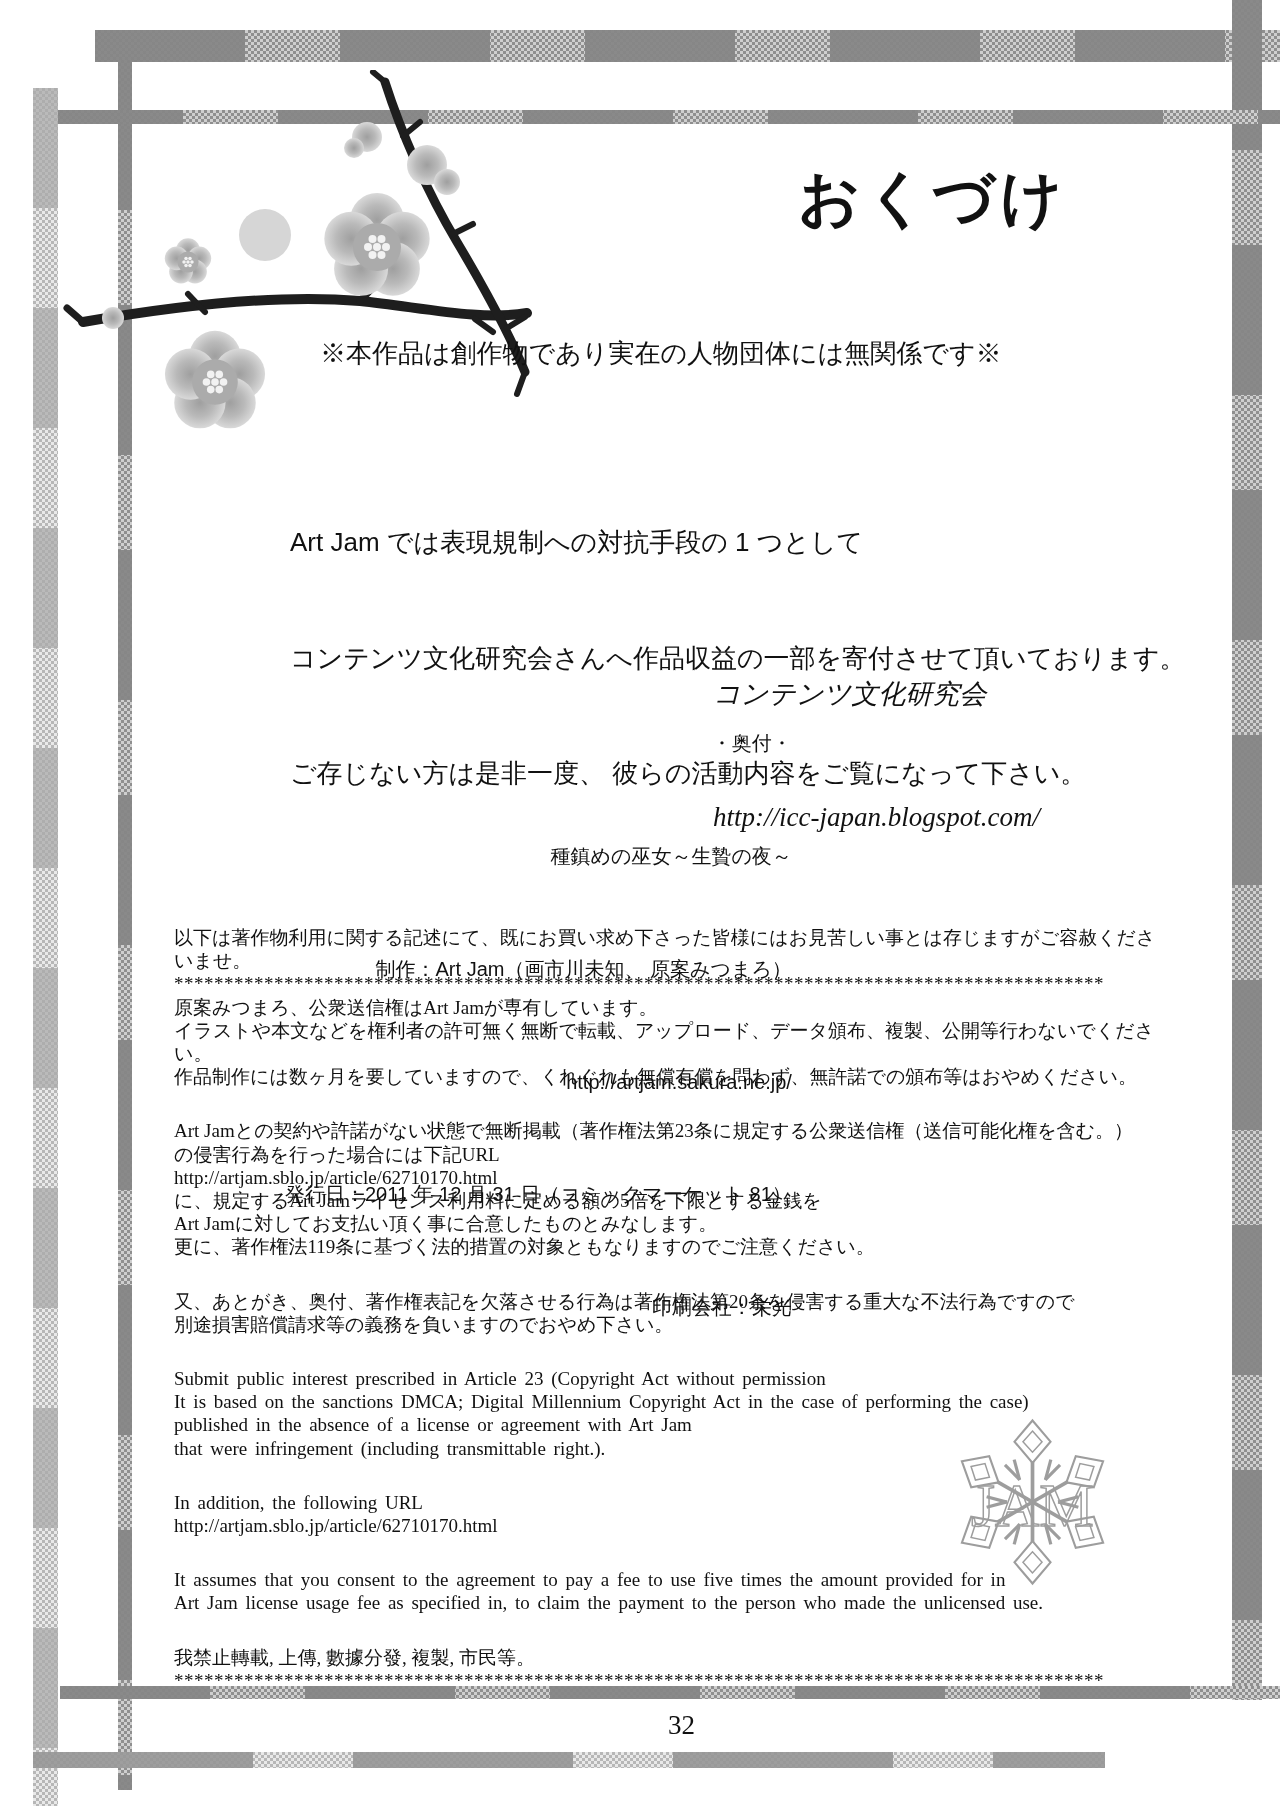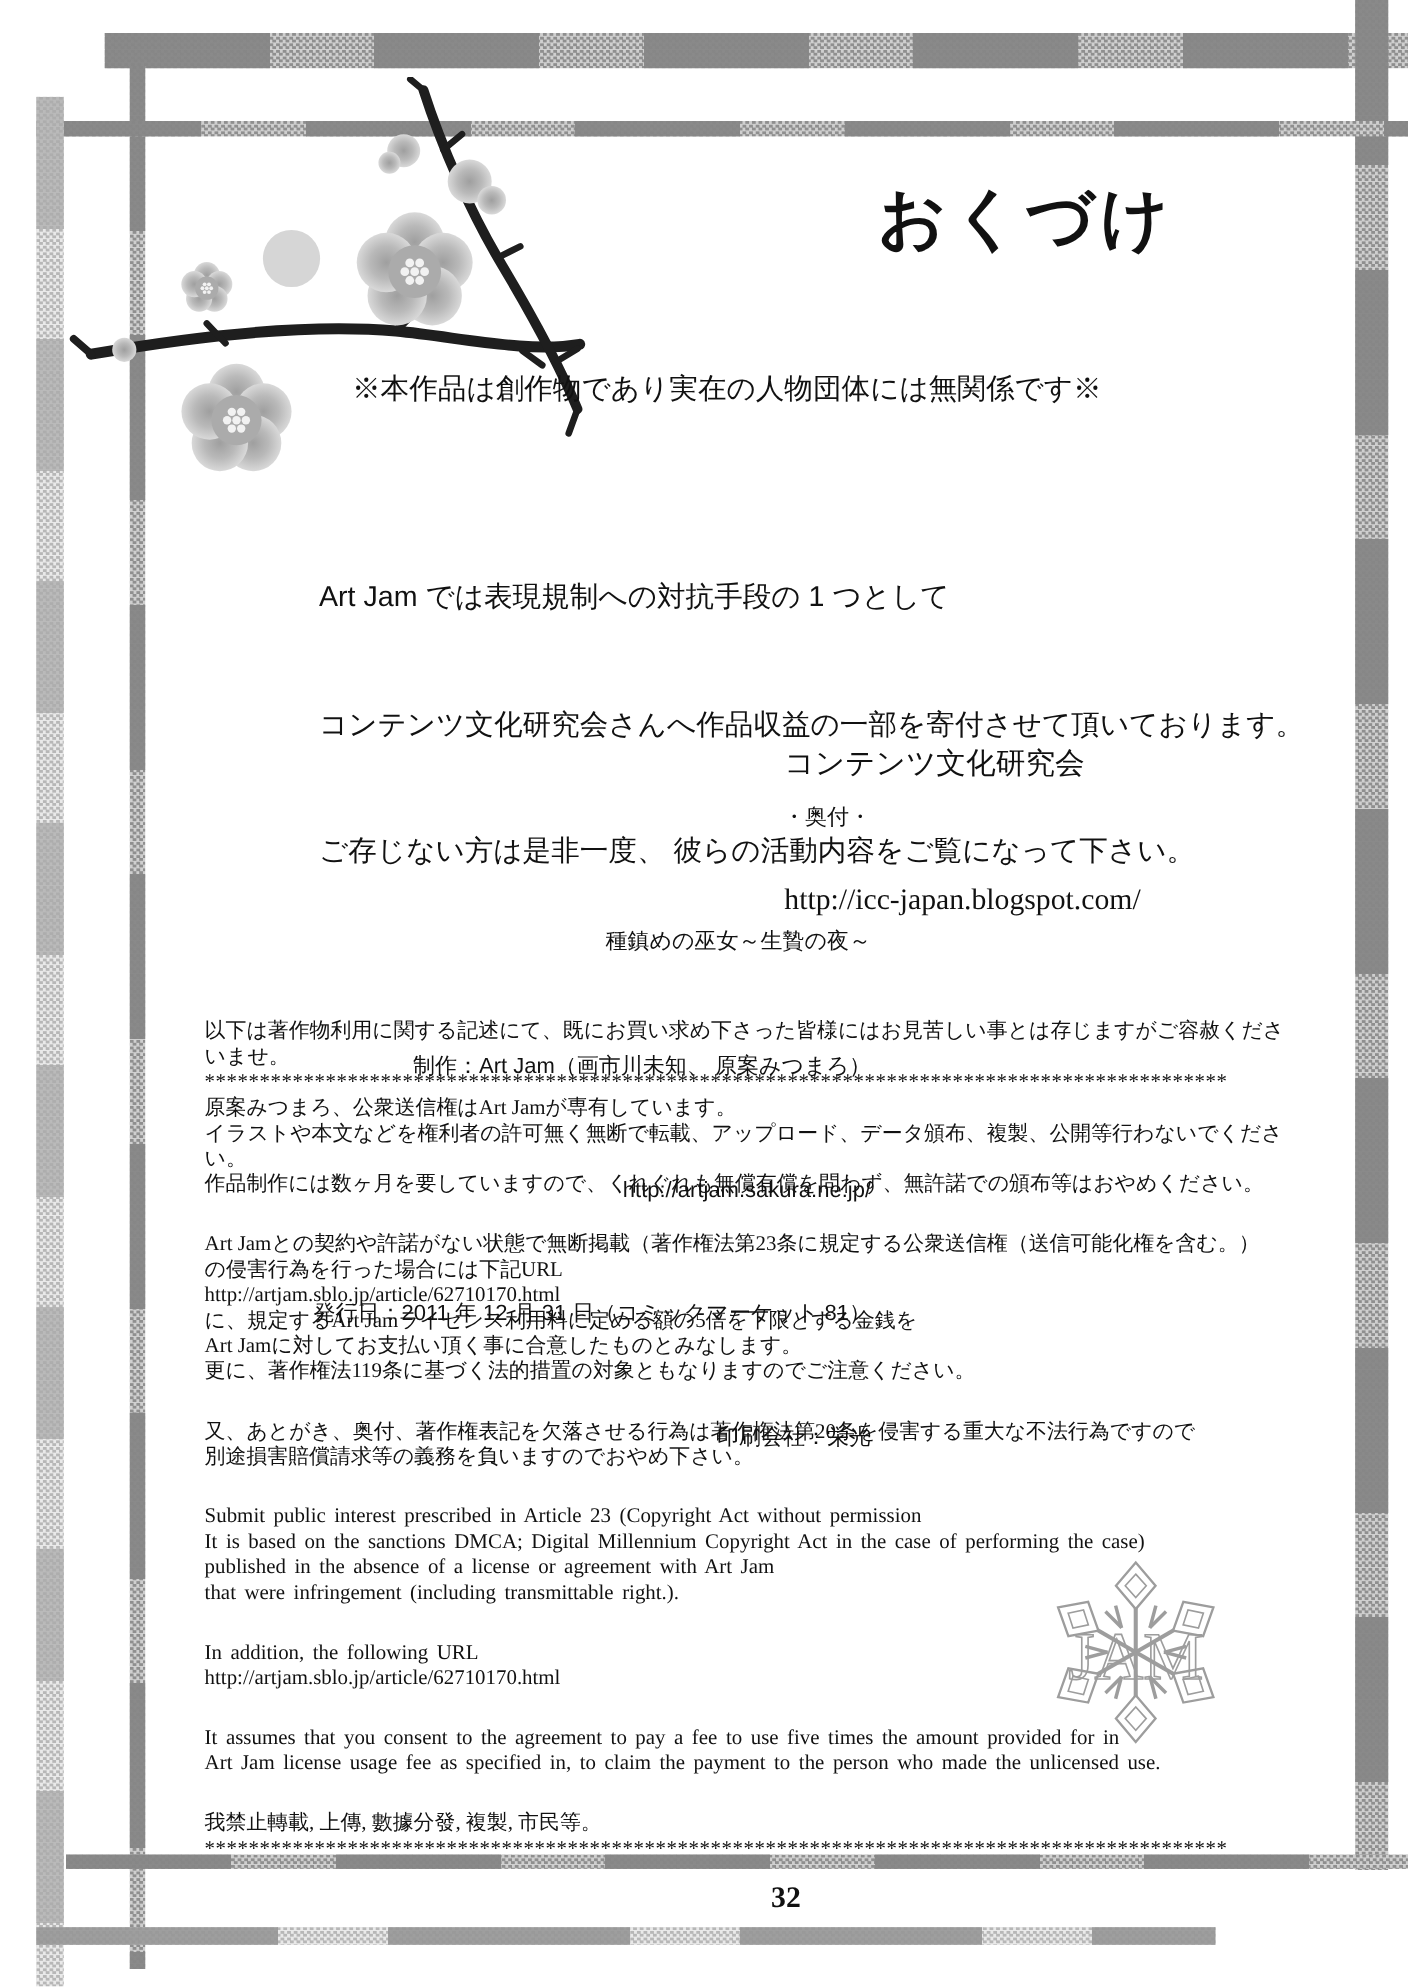--- a/index.html
+++ b/index.html
@@ -43,30 +43,30 @@
 
   
   #blossom-art{position:absolute;left:55px;top:70px;z-index:2;}
   #jam-logo{position:absolute;left:945px;top:1412px;z-index:2;}
 
   
   .txt{position:absolute;z-index:3;white-space:pre;}
   #page-title{left:798px;top:158px;font-size:61px;font-weight:bold;letter-spacing:5px;}
   #disclaimer{left:320px;top:336px;font-size:26px;}
   #donation-note{left:290px;top:446px;font-size:26px;line-height:38.5px;}
-  #icc-block{left:713px;top:592px;font-size:27px;line-height:41px;font-family:"Liberation Serif",serif;}
+  #icc-block{left:713px;top:592px;font-size:27px;line-height:41px;font-family:"Liberation Serif",serif;font-style:italic;}
   #colophon{left:285px;top:650px;font-size:20px;line-height:37.6px;text-align:right;}
   #legal{
-    left:186px;top:926px;width:990px;font-size:19px;line-height:23.2px;
+    left:174px;top:926px;width:990px;font-size:19px;line-height:23.2px;
     font-family:"Liberation Serif",serif;white-space:normal;z-index:3;position:absolute;
   }
   #legal .para{margin-top:31px;}
   #legal .divider{white-space:nowrap;overflow:hidden;width:930px;letter-spacing:0.5px;}
   #legal .en{word-spacing:3px;}
-  #page-number{left:668px;top:1710px;width:60px;text-align:right;font-size:27px;font-family:"Liberation Serif",serif;font-weight:bold;}
+  #page-number{left:668px;top:1710px;width:60px;text-align:left;font-size:27px;font-family:"Liberation Serif",serif;}
 </style>
 </head>
 <body>
 
 <div class="band h" id="band-top"></div>
 <div class="band v" id="band-right"></div>
 <div class="band v" id="line-left"></div>
 <div class="band h" id="line-top"></div>
 <div class="band h" id="line-bottom"></div>
 <div class="band light" id="band-left-outer"></div>

